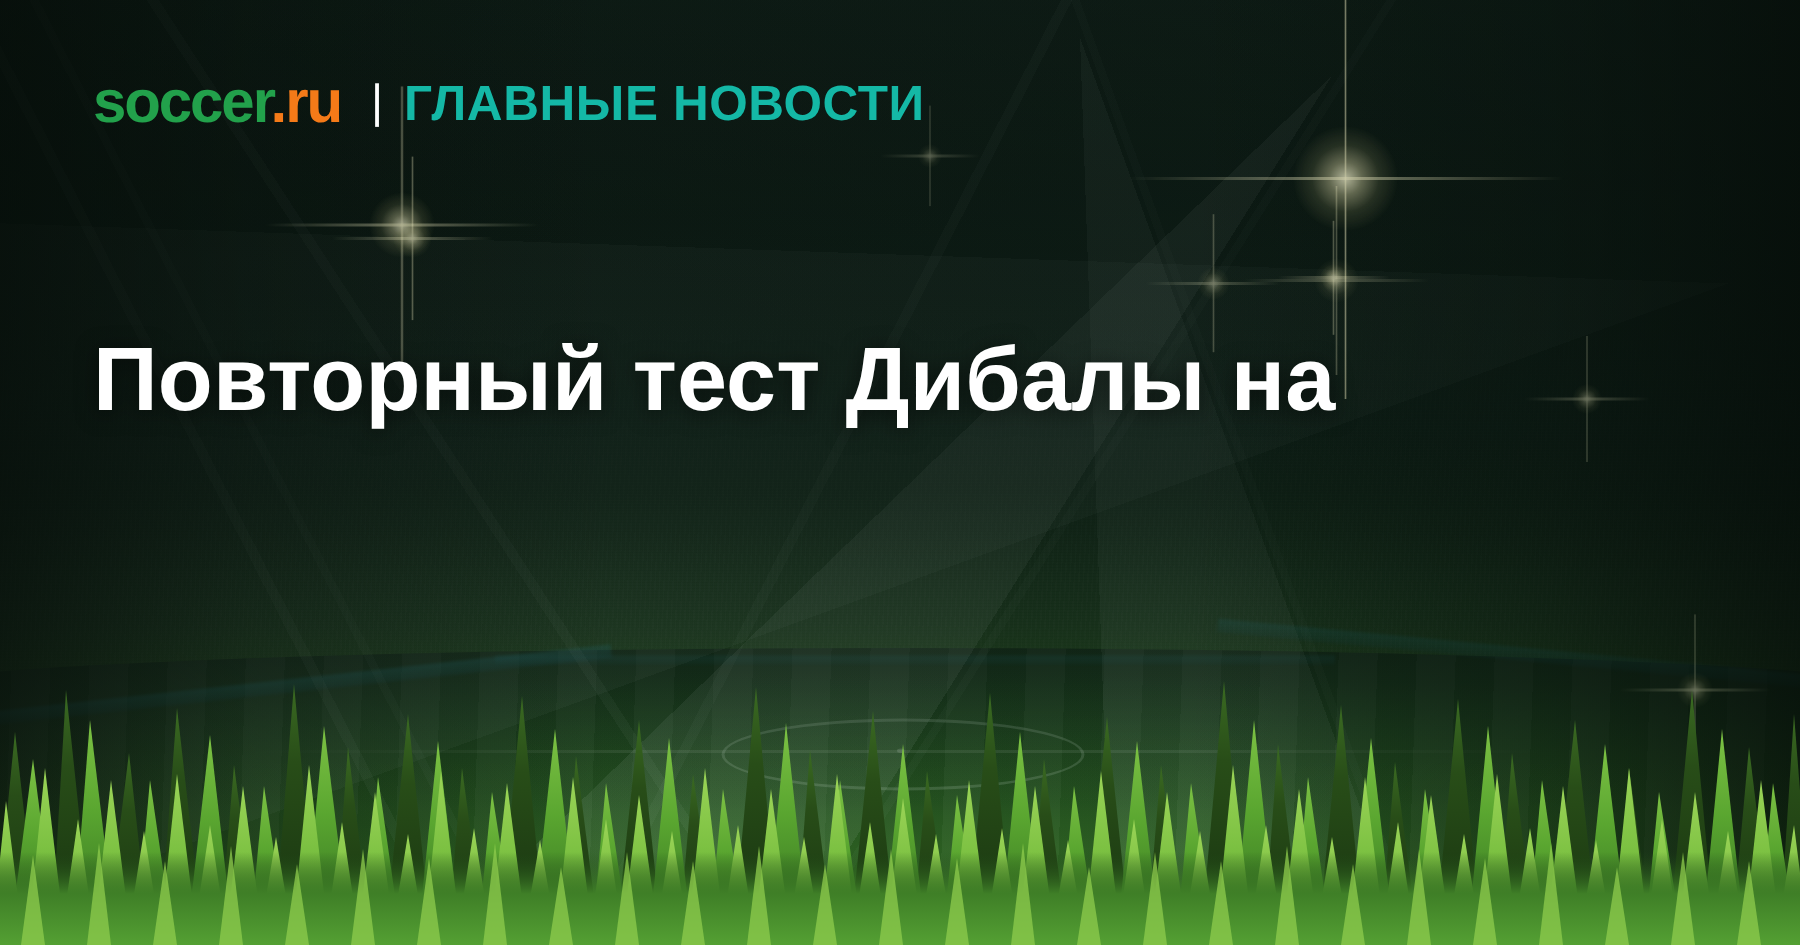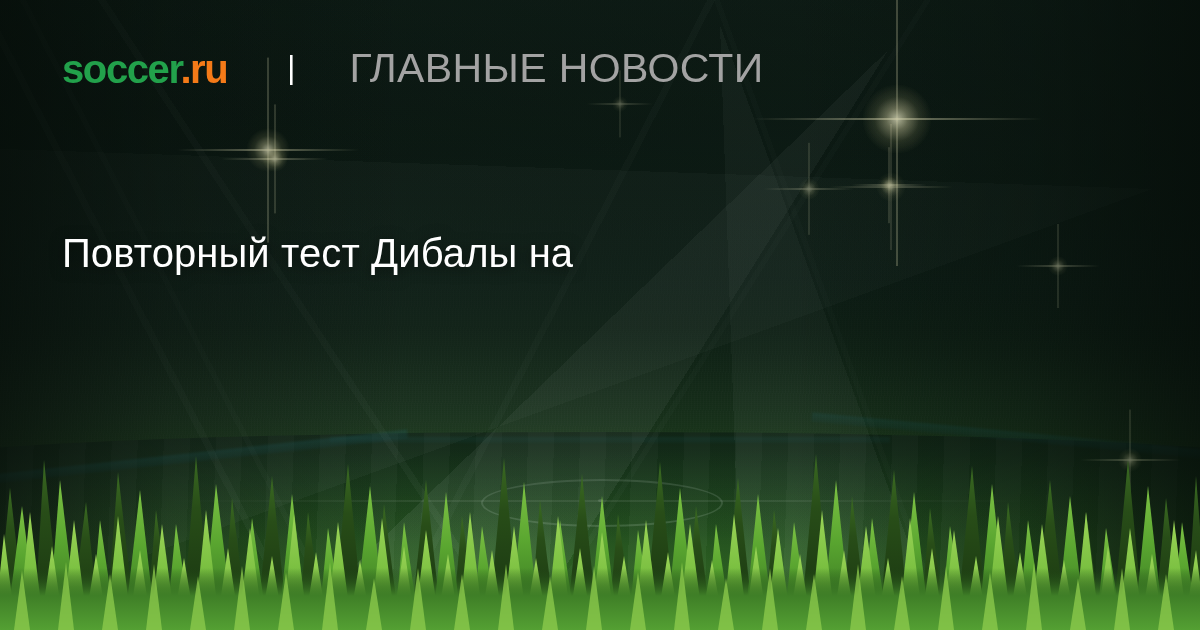--- a/index.html
+++ b/index.html
@@ -228,56 +228,55 @@
     inset: 0;
   }
 
   .logo-row {
     position: absolute;
     left: 62px;
     top: 48px;
     display: flex;
     align-items: center;
     white-space: nowrap;
-    gap: 40px;
   }
   .brand {
     font-size: 40px;
     font-weight: 700;
     letter-spacing: -1.4px;
     line-height: 1;
   }
   .brand-soccer { color: #22a14b; }
   .brand-ru { color: #f47a18; }
 
   .divider {
     color: #ffffff;
     font-size: 31px;
     font-weight: 400;
     line-height: 1;
     margin: 0 14px 0 20px;
     transform: translateY(-1px);
   }
 
   .kicker {
-    color: #a3a3a3;
-    font-size: 41px;
-    font-weight: 400;
+    color: #14b8a6;
+    font-size: 33px;
+    font-weight: 700;
     letter-spacing: 0.4px;
     line-height: 1;
   }
 
   .headline {
     position: absolute;
     left: 62px;
     top: 222px;
     width: 860px;
     color: #ffffff;
-    font-size: 40px;
-    font-weight: 400;
+    font-size: 60px;
+    font-weight: 700;
     line-height: 62px;
     letter-spacing: 0.1px;
     text-shadow: 0 2px 14px rgba(0,0,0,0.55);
   }
 </style>
 </head>
 <body>
 
 <div id="card">
 

